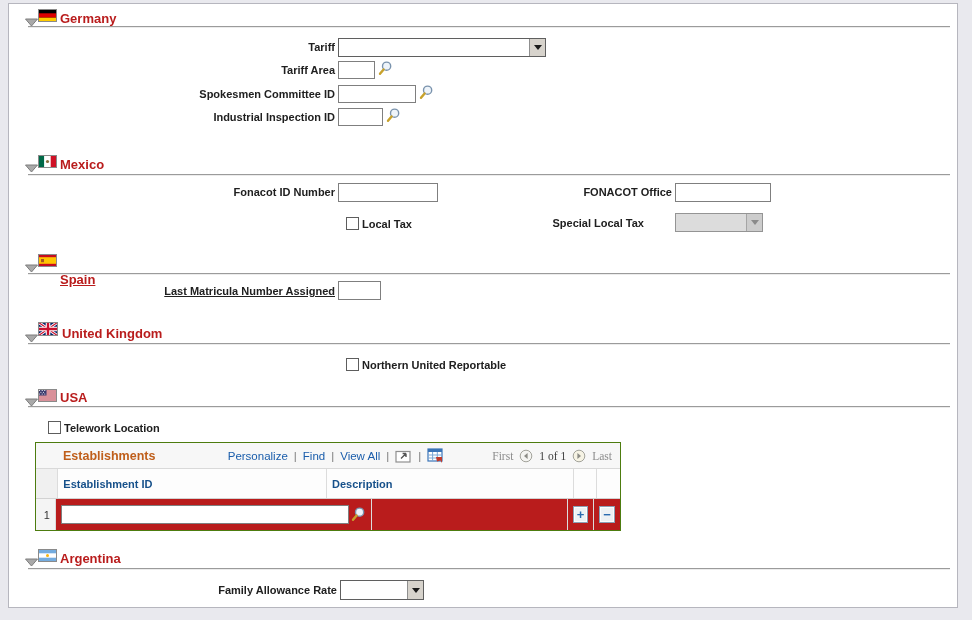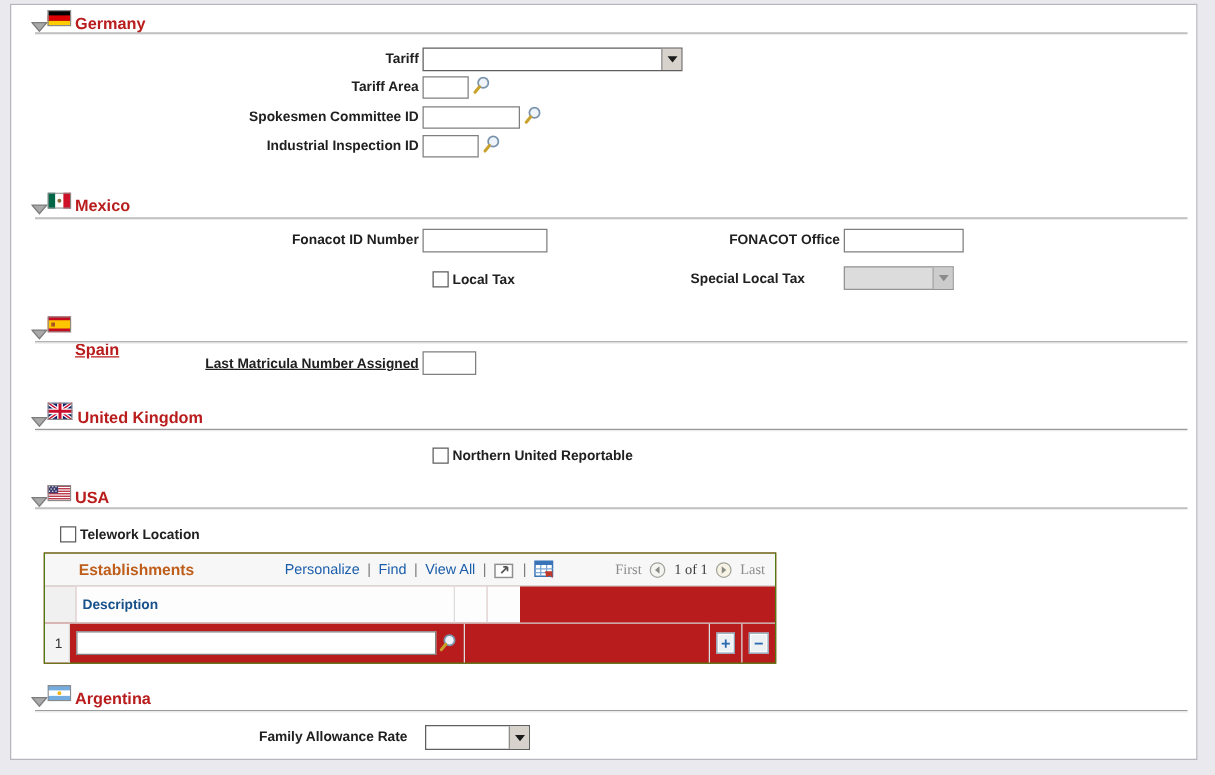--- a/index.html
+++ b/index.html
@@ -283,20 +283,23 @@
             <circle cx="7" cy="7" r="5.8" fill="#f6f3e4" stroke="#a3a39b" stroke-width="1"></circle>
             <polygon points="5.4,4 9,7 5.4,10" fill="#8c8c86"></polygon>
           </svg>
       </span>
       <span class="pager-ends">Last</span>
     </span>
   </div>
 
   <div class="grid-row gh">
     <div class="gcell c-num"></div>
+    <div class="gcell c-est">
+        <span class="ghead-txt">Establishment ID</span>
+      </div>
     <div class="gcell c-desc">
         <span class="ghead-txt">Description</span>
       </div>
     <div class="gcell c-btn"></div>
     <div class="gcell c-btn"></div>
   </div>
 
   <div class="grid-row gr">
     <div class="gcell c-num">
         <span class="rownum">1</span>
@@ -331,19 +334,19 @@
   <svg width="19" height="13">
       <rect width="19" height="13" fill="#74ACDF"></rect>
       <rect y="4.3" width="19" height="4.4" fill="#fff"></rect>
       <circle cx="9.5" cy="6.5" r="1.5" fill="#F6B40E"></circle>
       <rect x="0.5" y="0.5" width="18" height="12" fill="none" stroke="#8a8a8a" stroke-width="1"></rect>
     </svg>
 </span>
 <span class="sec-label" style="left:60px; top:551px;">Argentina</span>
 <div class="hrule" style="top:568px;"></div>
 
-<span class="lbl" style="left:126px; top:584px; width:200px;">Family Allowance Rate</span>
+<span class="lbl" style="left:137px; top:584px; width:200px;">Family Allowance Rate</span>
 <div class="combo" style="left:340px; top:580px; width:84px; height:20px;">
   <span class="combo-val"></span>
   <span class="combo-btn">
       <i></i>
     </span>
 </div>
 
 </body></html>

